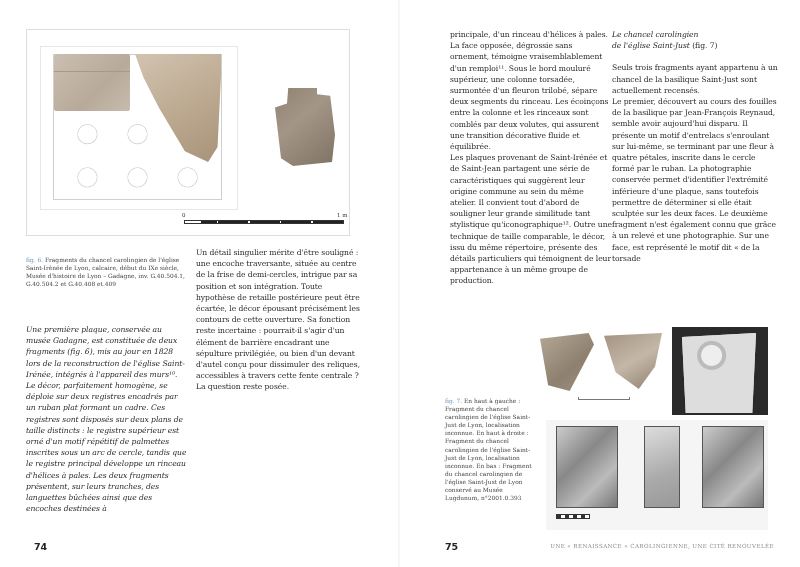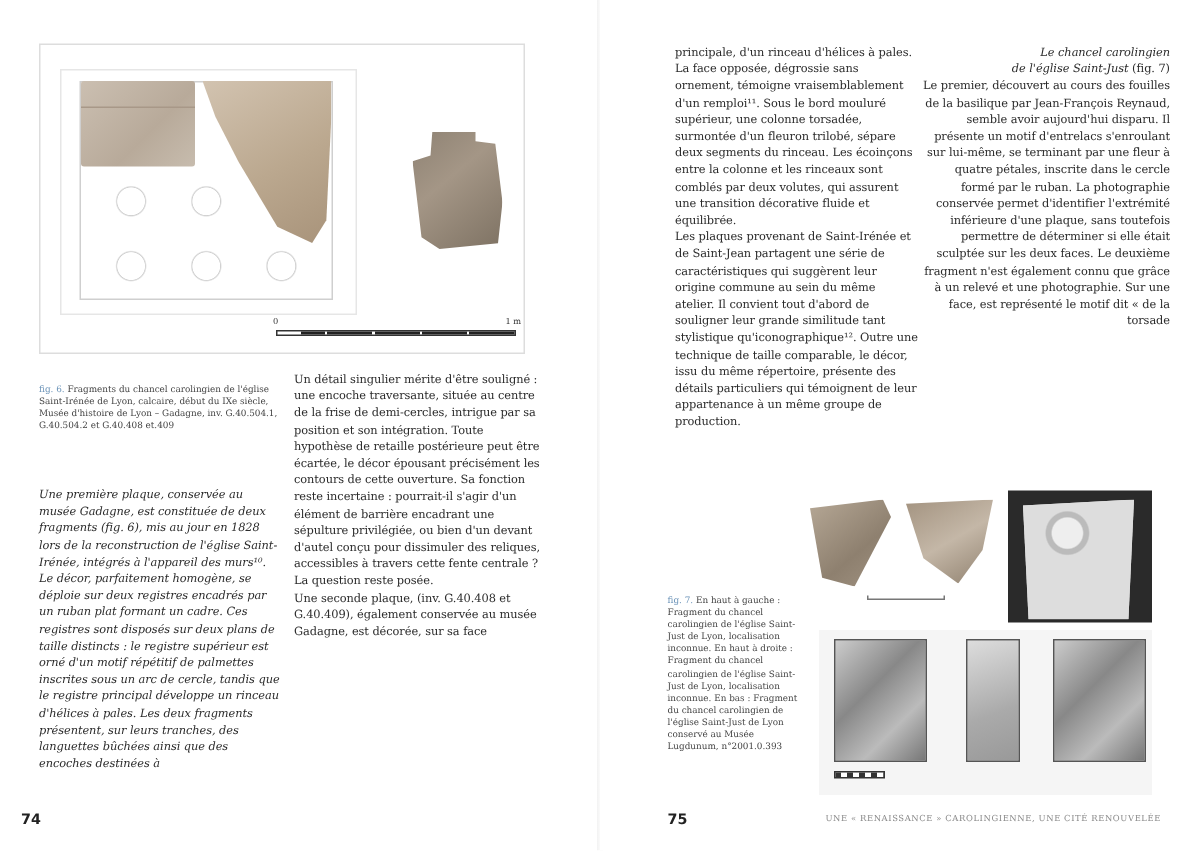--- a/index.html
+++ b/index.html
@@ -68,40 +68,40 @@
     <span class="fig">fig. 6.</span>
     <span>Fragments du chancel carolingien de l'église Saint-Irénée de Lyon, calcaire, début du IXe siècle, Musée d'histoire de Lyon – Gadagne, inv. G.40.504.1, G.40.504.2 et G.40.408 et.409</span>
   </div>
 
   <div class="col" style="left:26px;top:324px;width:162px;font-style:italic;">
     <p>Une première plaque, conservée au musée Gadagne, est constituée de deux fragments (fig. 6), mis au jour en 1828 lors de la reconstruction de l'église Saint-Irénée, intégrés à l'appareil des murs¹⁰. Le décor, parfaitement homogène, se déploie sur deux registres encadrés par un ruban plat formant un cadre. Ces registres sont disposés sur deux plans de taille distincts : le registre supérieur est orné d'un motif répétitif de palmettes inscrites sous un arc de cercle, tandis que le registre principal développe un rinceau d'hélices à pales. Les deux fragments présentent, sur leurs tranches, des languettes bûchées ainsi que des encoches destinées à</p>
   </div>
 
   <div class="col" style="left:196px;top:247px;width:166px;">
     <p>Un détail singulier mérite d'être souligné : une encoche traversante, située au centre de la frise de demi-cercles, intrigue par sa position et son intégration. Toute hypothèse de retaille postérieure peut être écartée, le décor épousant précisément les contours de cette ouverture. Sa fonction reste incertaine : pourrait-il s'agir d'un élément de barrière encadrant une sépulture privilégiée, ou bien d'un devant d'autel conçu pour dissimuler des reliques, accessibles à travers cette fente centrale ? La question reste posée.</p>
-    <p>Une seconde plaque, (inv. G.40.408 et G.40.409), également conservée au musée Gadagne, est décorée, sur sa face</p>
   </div>
 
-  <div class="pnum" style="left:14px;">74</div>
+  <div class="pnum" style="left:34px;">74</div>
 </div>
 
 <div class="gutter"></div>
 
 <div class="page right">
   <div class="col" style="left:50px;top:29px;width:162px;">
     <p>principale, d'un rinceau d'hélices à pales. La face opposée, dégrossie sans ornement, témoigne vraisemblablement d'un remploi¹¹. Sous le bord mouluré supérieur, une colonne torsadée, surmontée d'un fleuron trilobé, sépare deux segments du rinceau. Les écoinçons entre la colonne et les rinceaux sont comblés par deux volutes, qui assurent une transition décorative fluide et équilibrée.</p>
     <p>Les plaques provenant de Saint-Irénée et de Saint-Jean partagent une série de caractéristiques qui suggèrent leur origine commune au sein du même atelier. Il convient tout d'abord de souligner leur grande similitude tant stylistique qu'iconographique¹². Outre une technique de taille comparable, le décor, issu du même répertoire, présente des détails particuliers qui témoignent de leur appartenance à un même groupe de production.</p>
   </div>
 
-  <div class="col" style="left:212px;top:29px;width:168px;text-align:right;">
+  <div class="col" style="left:212px;top:29px;width:168px;">
     <p class="sub">
       <span>Le chancel carolingien</span><br>
       <span>de l'église Saint-Just</span>
       <span style="font-style:normal">(fig. 7)</span>
     </p>
+    <p style="margin-top:11px">Seuls trois fragments ayant appartenu à un chancel de la basilique Saint-Just sont actuellement recensés.</p>
     <p>Le premier, découvert au cours des fouilles de la basilique par Jean-François Reynaud, semble avoir aujourd'hui disparu. Il présente un motif d'entrelacs s'enroulant sur lui-même, se terminant par une fleur à quatre pétales, inscrite dans le cercle formé par le ruban. La photographie conservée permet d'identifier l'extrémité inférieure d'une plaque, sans toutefois permettre de déterminer si elle était sculptée sur les deux faces. Le deuxième fragment n'est également connu que grâce à un relevé et une photographie. Sur une face, est représenté le motif dit « de la torsade</p>
   </div>
 
   <div class="caption" style="left:45px;top:397px;width:92px;">
     <span class="fig">fig. 7.</span>
     <span>En haut à gauche : Fragment du chancel carolingien de l'église Saint-Just de Lyon, localisation inconnue. En haut à droite : Fragment du chancel carolingien de l'église Saint-Just de Lyon, localisation inconnue. En bas : Fragment du chancel carolingien de l'église Saint-Just de Lyon conservé au Musée Lugdunum, n°2001.0.393</span>
   </div>
 
   <div class="pnum" style="left:45px;">75</div>
   <div class="runhead">UNE « RENAISSANCE » CAROLINGIENNE, UNE CITÉ RENOUVELÉE</div>

